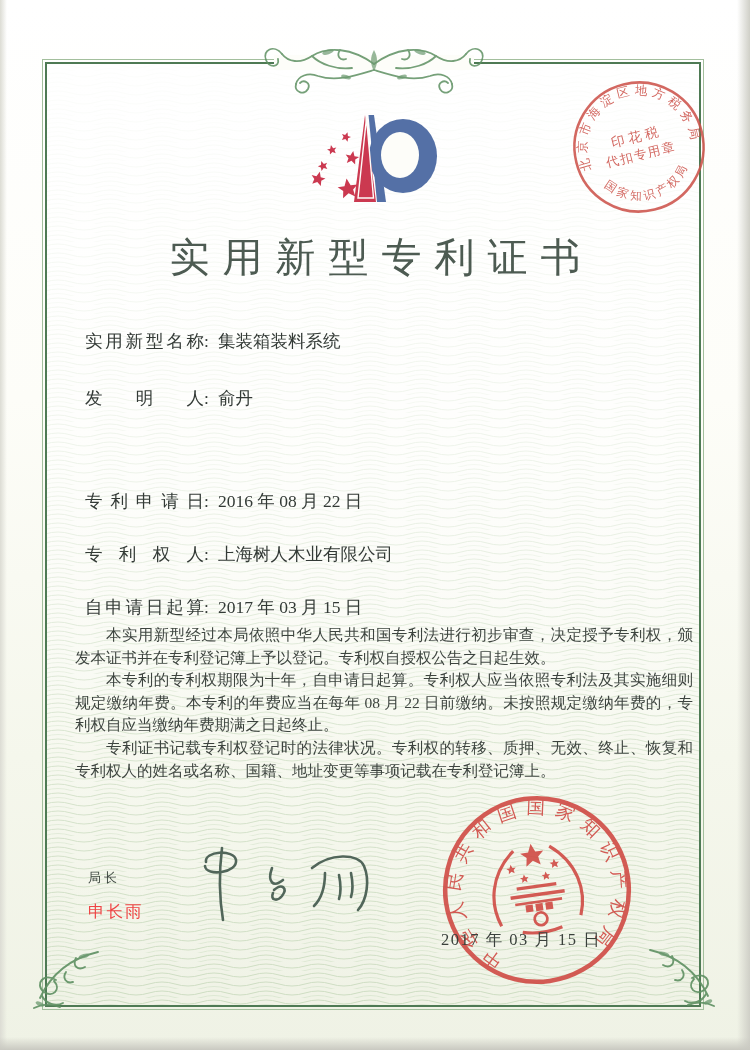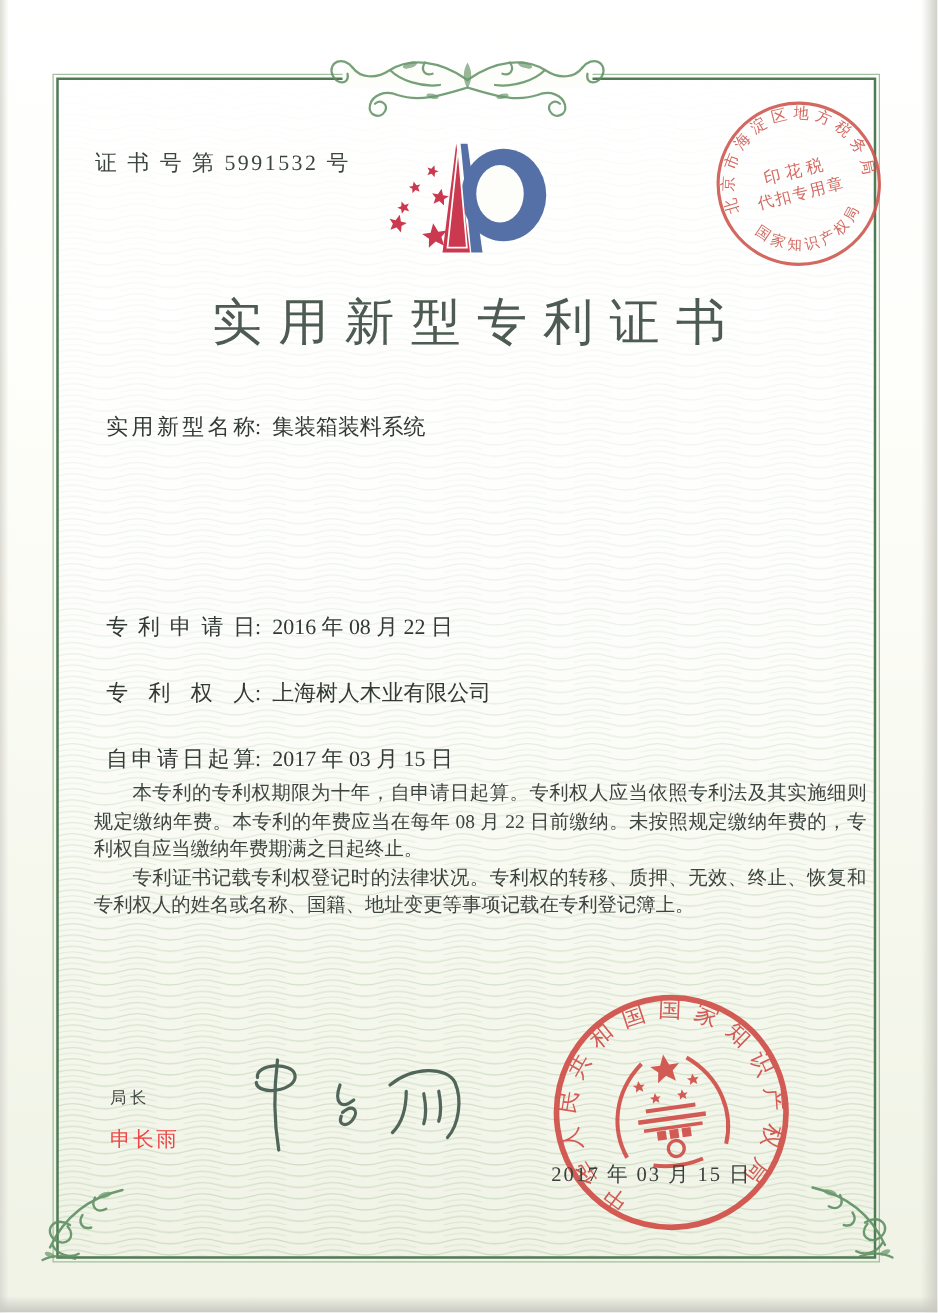--- a/index.html
+++ b/index.html
@@ -153,21 +153,20 @@
       <path d="M14,50 C18,58 28,61 35,57"></path>
       <path d="M6,62 C14,58 24,58 32,61"></path>
       <path d="M38,26 C34,32 38,38 45,36"></path>
     </g>
     <g fill="#6c9a70" opacity="0.75">
       <ellipse cx="56" cy="10" rx="5.5" ry="2.2" transform="rotate(-16 56 10)"></ellipse>
       <ellipse cx="12" cy="58" rx="4.5" ry="2" transform="rotate(24 12 58)"></ellipse>
     </g>
   </svg>
 
-  <div class="cert-number">证 书 号 第 5991532 号</div>
 
   <svg class="logo" viewBox="0 0 150 118">
     <ellipse cx="105" cy="46" rx="34" ry="37" fill="#5470a6"></ellipse>
     <ellipse cx="102" cy="45" rx="19" ry="23" fill="#fdfdf9"></ellipse>
     <polygon points="70.5,5 76,5 88,92 79,92" fill="#5470a6"></polygon>
     <polygon points="67,5 56,92 78,92" fill="#cb3950"></polygon>
     <polygon points="68.5,8 60,88 75.5,88" fill="#cb3950" stroke="#fdfdf9" stroke-width="1.4"></polygon>
     <g fill="#cb3950">
       <polygon transform="translate(48,27) scale(0.5) rotate(18)" points="0,-10 2.94,-3.09 9.51,-3.09 4.76,1.18 5.88,8.09 0,4 -5.88,8.09 -4.76,1.18 -9.51,-3.09 -2.94,-3.09"></polygon>
       <polygon transform="translate(34,40) scale(0.5) rotate(-12)" points="0,-10 2.94,-3.09 9.51,-3.09 4.76,1.18 5.88,8.09 0,4 -5.88,8.09 -4.76,1.18 -9.51,-3.09 -2.94,-3.09"></polygon>
@@ -194,31 +193,35 @@
       <text x="100" y="92" text-anchor="middle" font-size="18" letter-spacing="5">印花税</text>
       <text x="100" y="116" text-anchor="middle" font-size="17" letter-spacing="2">代扣专用章</text>
     </g>
   </svg>
 
   <div class="title">实用新型专利证书</div>
 
   <div class="field-row row-0">
     <span class="flabel">实用新型名称</span><span class="fcolon">:</span><span class="fvalue">集装箱装料系统</span>
   </div>
+  <div class="field-row row-1">
+    <span class="flabel">发明人</span><span class="fcolon">:</span><span class="fvalue">俞丹</span>
+  </div>
   <div class="field-row row-3">
     <span class="flabel">专利申请日</span><span class="fcolon">:</span><span class="fvalue">2016 年 08 月 22 日</span>
   </div>
   <div class="field-row row-4">
     <span class="flabel">专利权人</span><span class="fcolon">:</span><span class="fvalue">上海树人木业有限公司</span>
   </div>
   <div class="field-row row-5">
     <span class="flabel">自申请日起算</span><span class="fcolon">:</span><span class="fvalue">2017 年 03 月 15 日</span>
   </div>
 
   <div class="body-text">
+    <p>本实用新型经过本局依照中华人民共和国专利法进行初步审查，决定授予专利权，颁发本证书并在专利登记簿上予以登记。专利权自授权公告之日起生效。</p>
     <p>本专利的专利权期限为十年，自申请日起算。专利权人应当依照专利法及其实施细则规定缴纳年费。本专利的年费应当在每年 08 月 22 日前缴纳。未按照规定缴纳年费的，专利权自应当缴纳年费期满之日起终止。</p>
     <p>专利证书记载专利权登记时的法律状况。专利权的转移、质押、无效、终止、恢复和专利权人的姓名或名称、国籍、地址变更等事项记载在专利登记簿上。</p>
   </div>
 
   <div class="director-title">局长</div>
   <div class="director-name">申长雨</div>
   <svg class="autograph" viewBox="0 0 196 96">
     <g fill="none" stroke="#51665a" stroke-width="2.6" stroke-linecap="round">
       <path d="M30,10 C27,34 27,58 31,82"></path>
       <path d="M14,24 C12,13 42,11 44,22 C46,35 14,39 13,28"></path>

